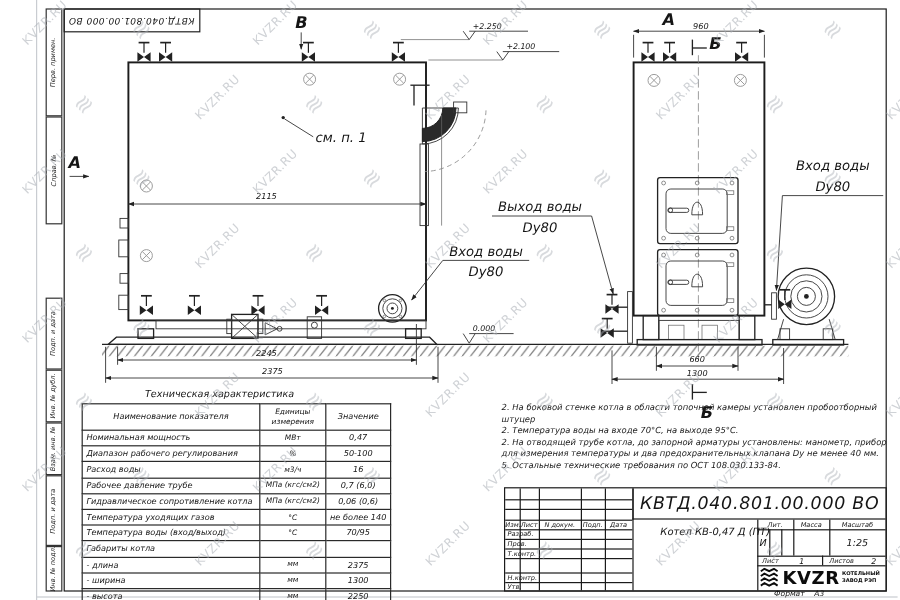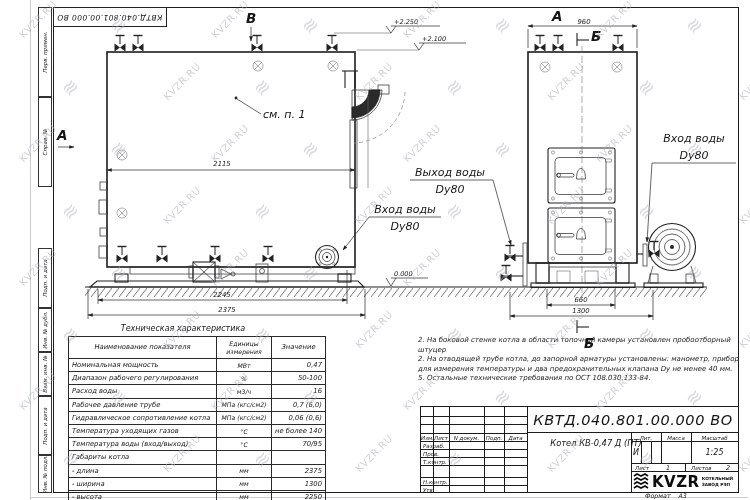--- a/index.html
+++ b/index.html
@@ -33,21 +33,21 @@
   .vletter{font:italic 700 13.5px "DejaVu Sans",sans-serif}
   
   #spec-title{position:absolute;left:68px;top:324px;width:230px;text-align:center;
     font:italic 8px "DejaVu Sans",sans-serif;}
   #spec-table{position:absolute;left:68px;top:336px;border-collapse:collapse;table-layout:fixed;}
   #spec-table td,#spec-table th{border:1px solid #2a2a2a;font:italic 6.8px "DejaVu Sans",sans-serif;
     padding:0 3px;height:12.2px;overflow:hidden;white-space:nowrap;font-weight:normal;}
   #spec-table th{height:21px;text-align:center;white-space:normal;line-height:1.15;}
   .c-name{width:141px;text-align:left;}
   .c-units{width:48px;text-align:center;font-size:6.2px!important;}
-  .c-val{width:41px;text-align:right;}
+  .c-val{width:41px;text-align:center;}
   tr.sub td.c-name{padding-left:18px;margin-left:36px;}
   
   #notes{position:absolute;left:418px;top:336px;width:322px;
     font:italic 7px "DejaVu Sans",sans-serif;line-height:1.36;color:#1a1a1a;}
   
   #tblock{position:absolute;left:420px;top:406px;width:319px;height:87px;
     border:1.4px solid #1b1b1b;box-sizing:border-box;}
   .tl{position:absolute;background:#1b1b1b;}
   .tb-txt{position:absolute;font:italic 5.5px "DejaVu Sans",sans-serif;white-space:nowrap;}
   #doc-number{position:absolute;left:106px;top:0;width:211px;height:26px;border-left:1.4px solid #1b1b1b;
@@ -404,20 +404,21 @@
     <tr class="sub">
           <td class="c-name">- высота</td>
           <td class="c-units">мм</td>
           <td class="c-val">2250</td>
         </tr>
   </tbody>
     </table>
 
   <div id="notes">
     <div class="note">2. На боковой стенке котла в области топочной камеры установлен пробоотборный штуцер</div>
+    <div class="note">2. Температура воды на входе 70°С, на выходе 95°С.</div>
     <div class="note">2. На отводящей трубе котла, до запорной арматуры установлены: манометр, прибор для измерения температуры и два предохранительных клапана Dу не менее 40 мм.</div>
     <div class="note">5. Остальные технические требования по ОСТ 108.030.133-84.</div>
   </div>
 
   <div id="tblock">
 
     <div class="tl" style="left:12px;top:0;width:1px;height:85px;"></div>
     <div class="tl" style="left:28px;top:0;width:1px;height:85px;"></div>
     <div class="tl" style="left:63px;top:0;width:1px;height:85px;"></div>
     <div class="tl" style="left:83px;top:0;width:1px;height:85px;"></div>

